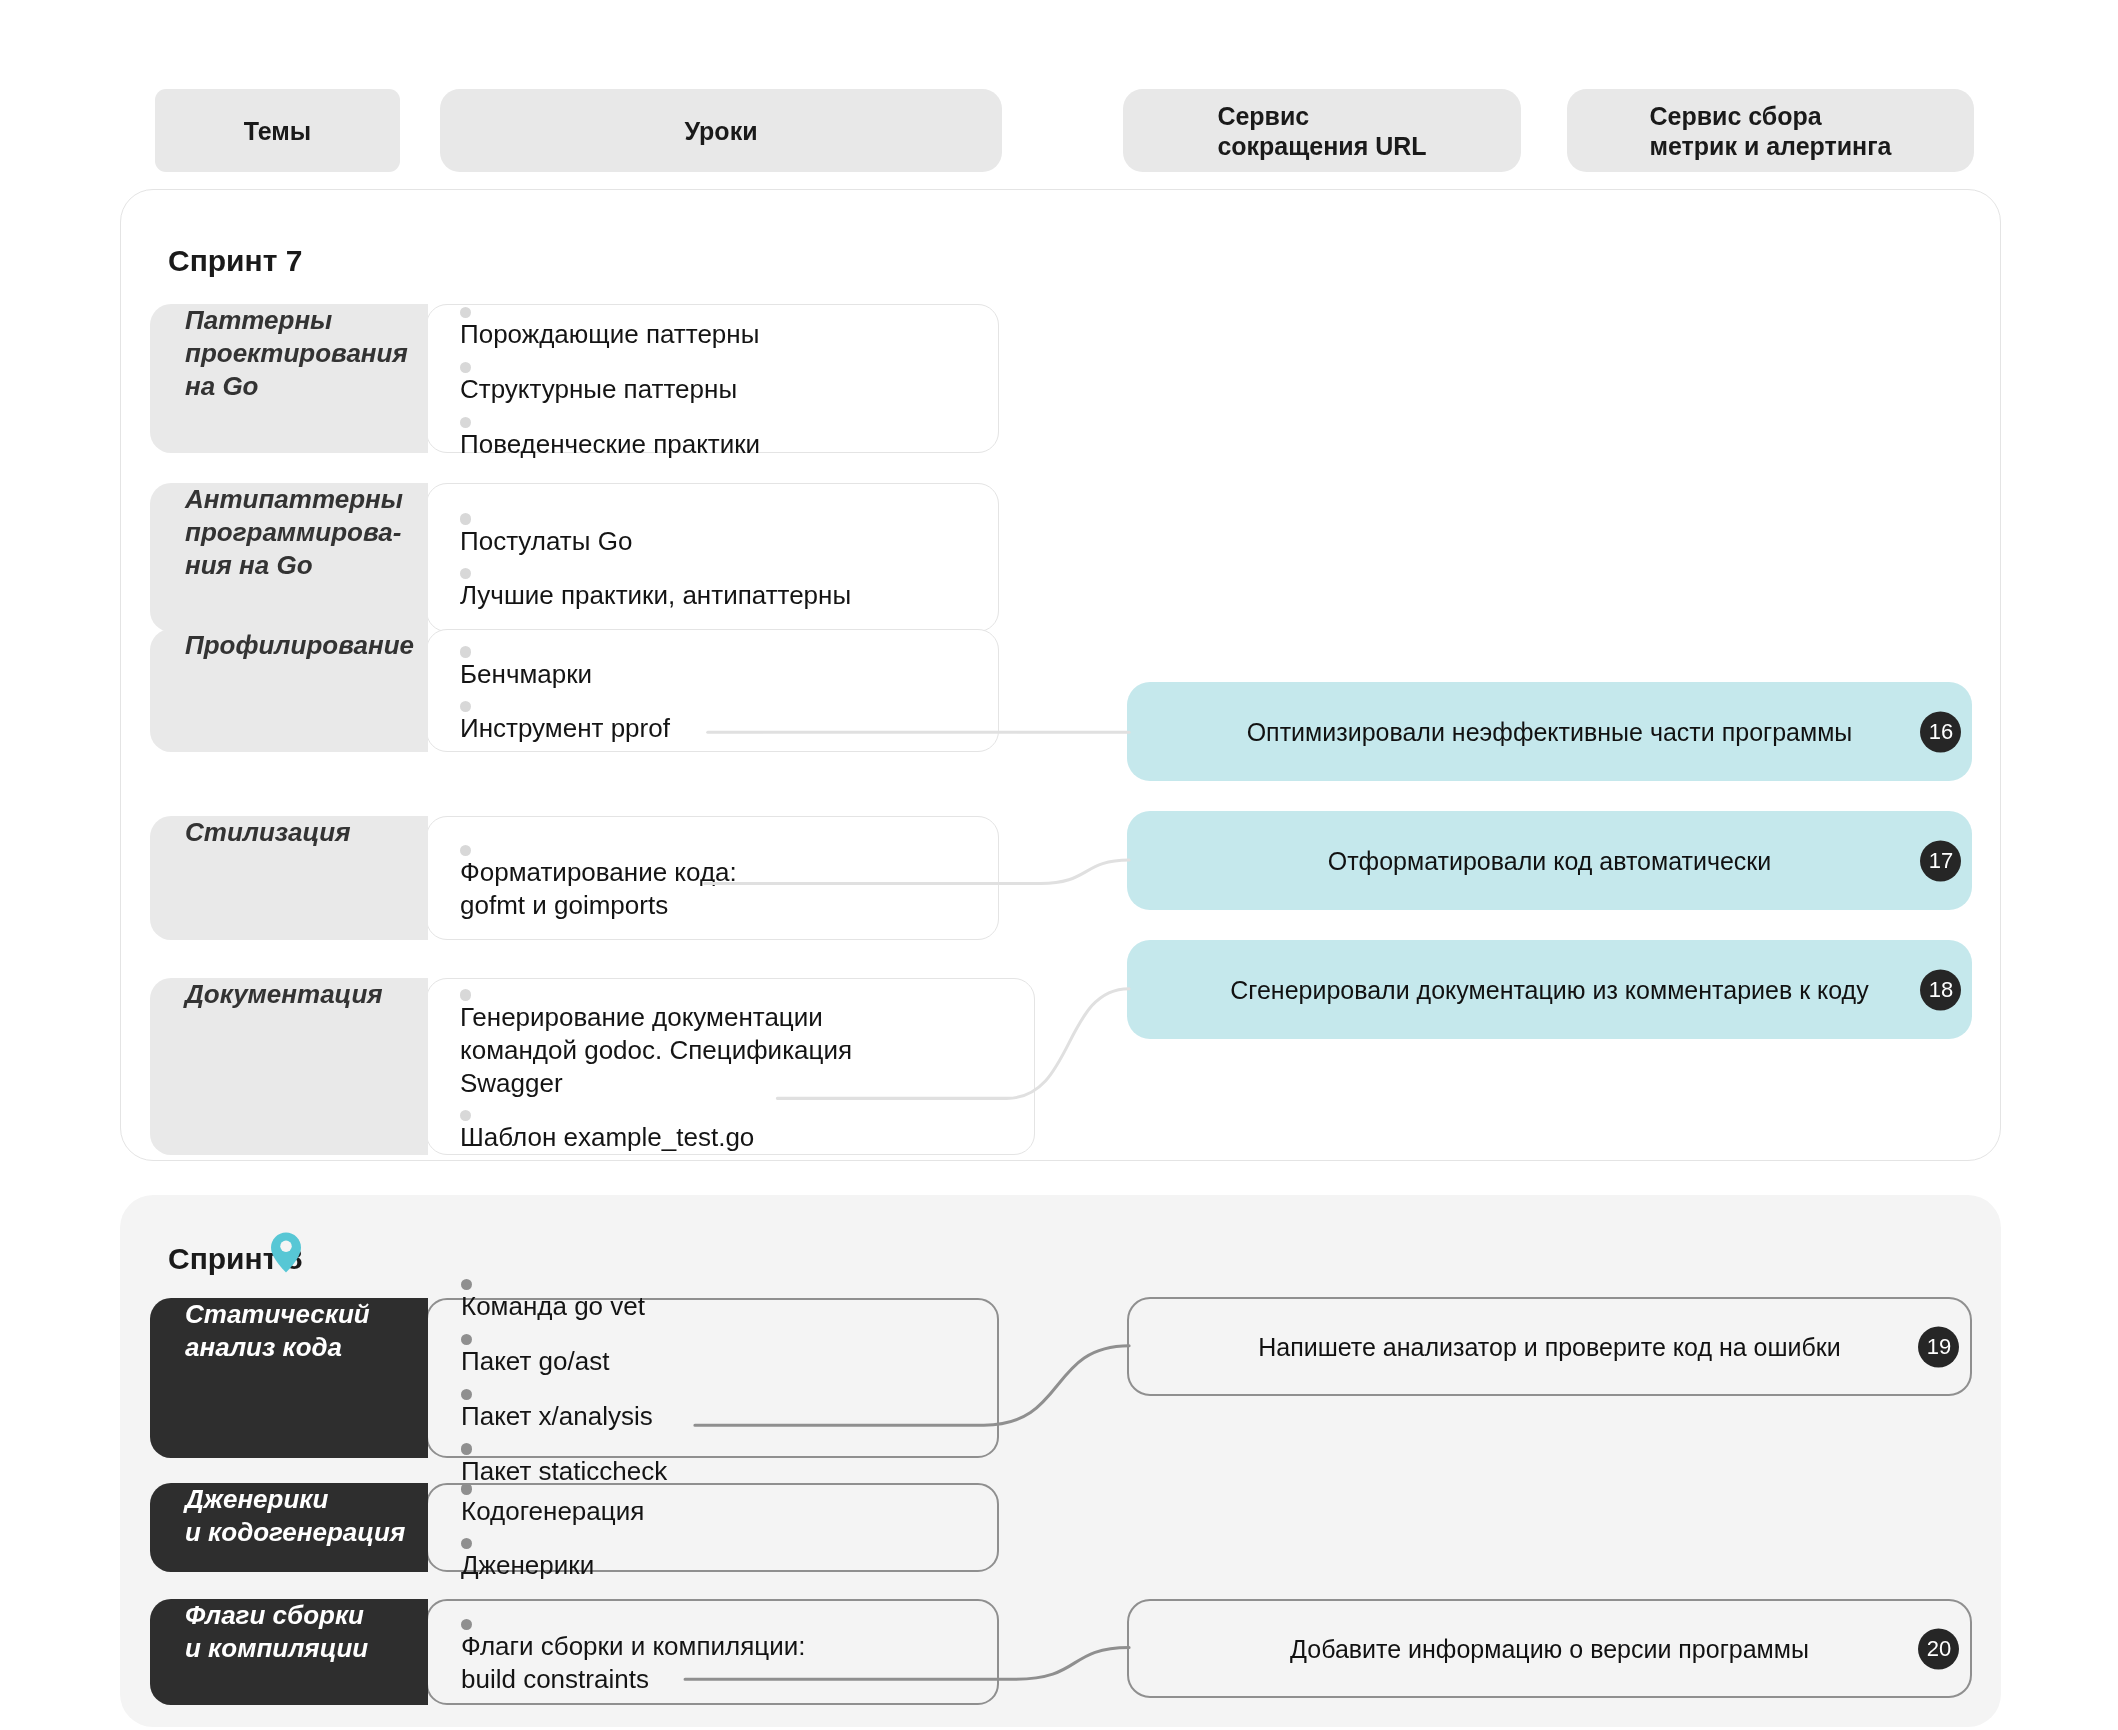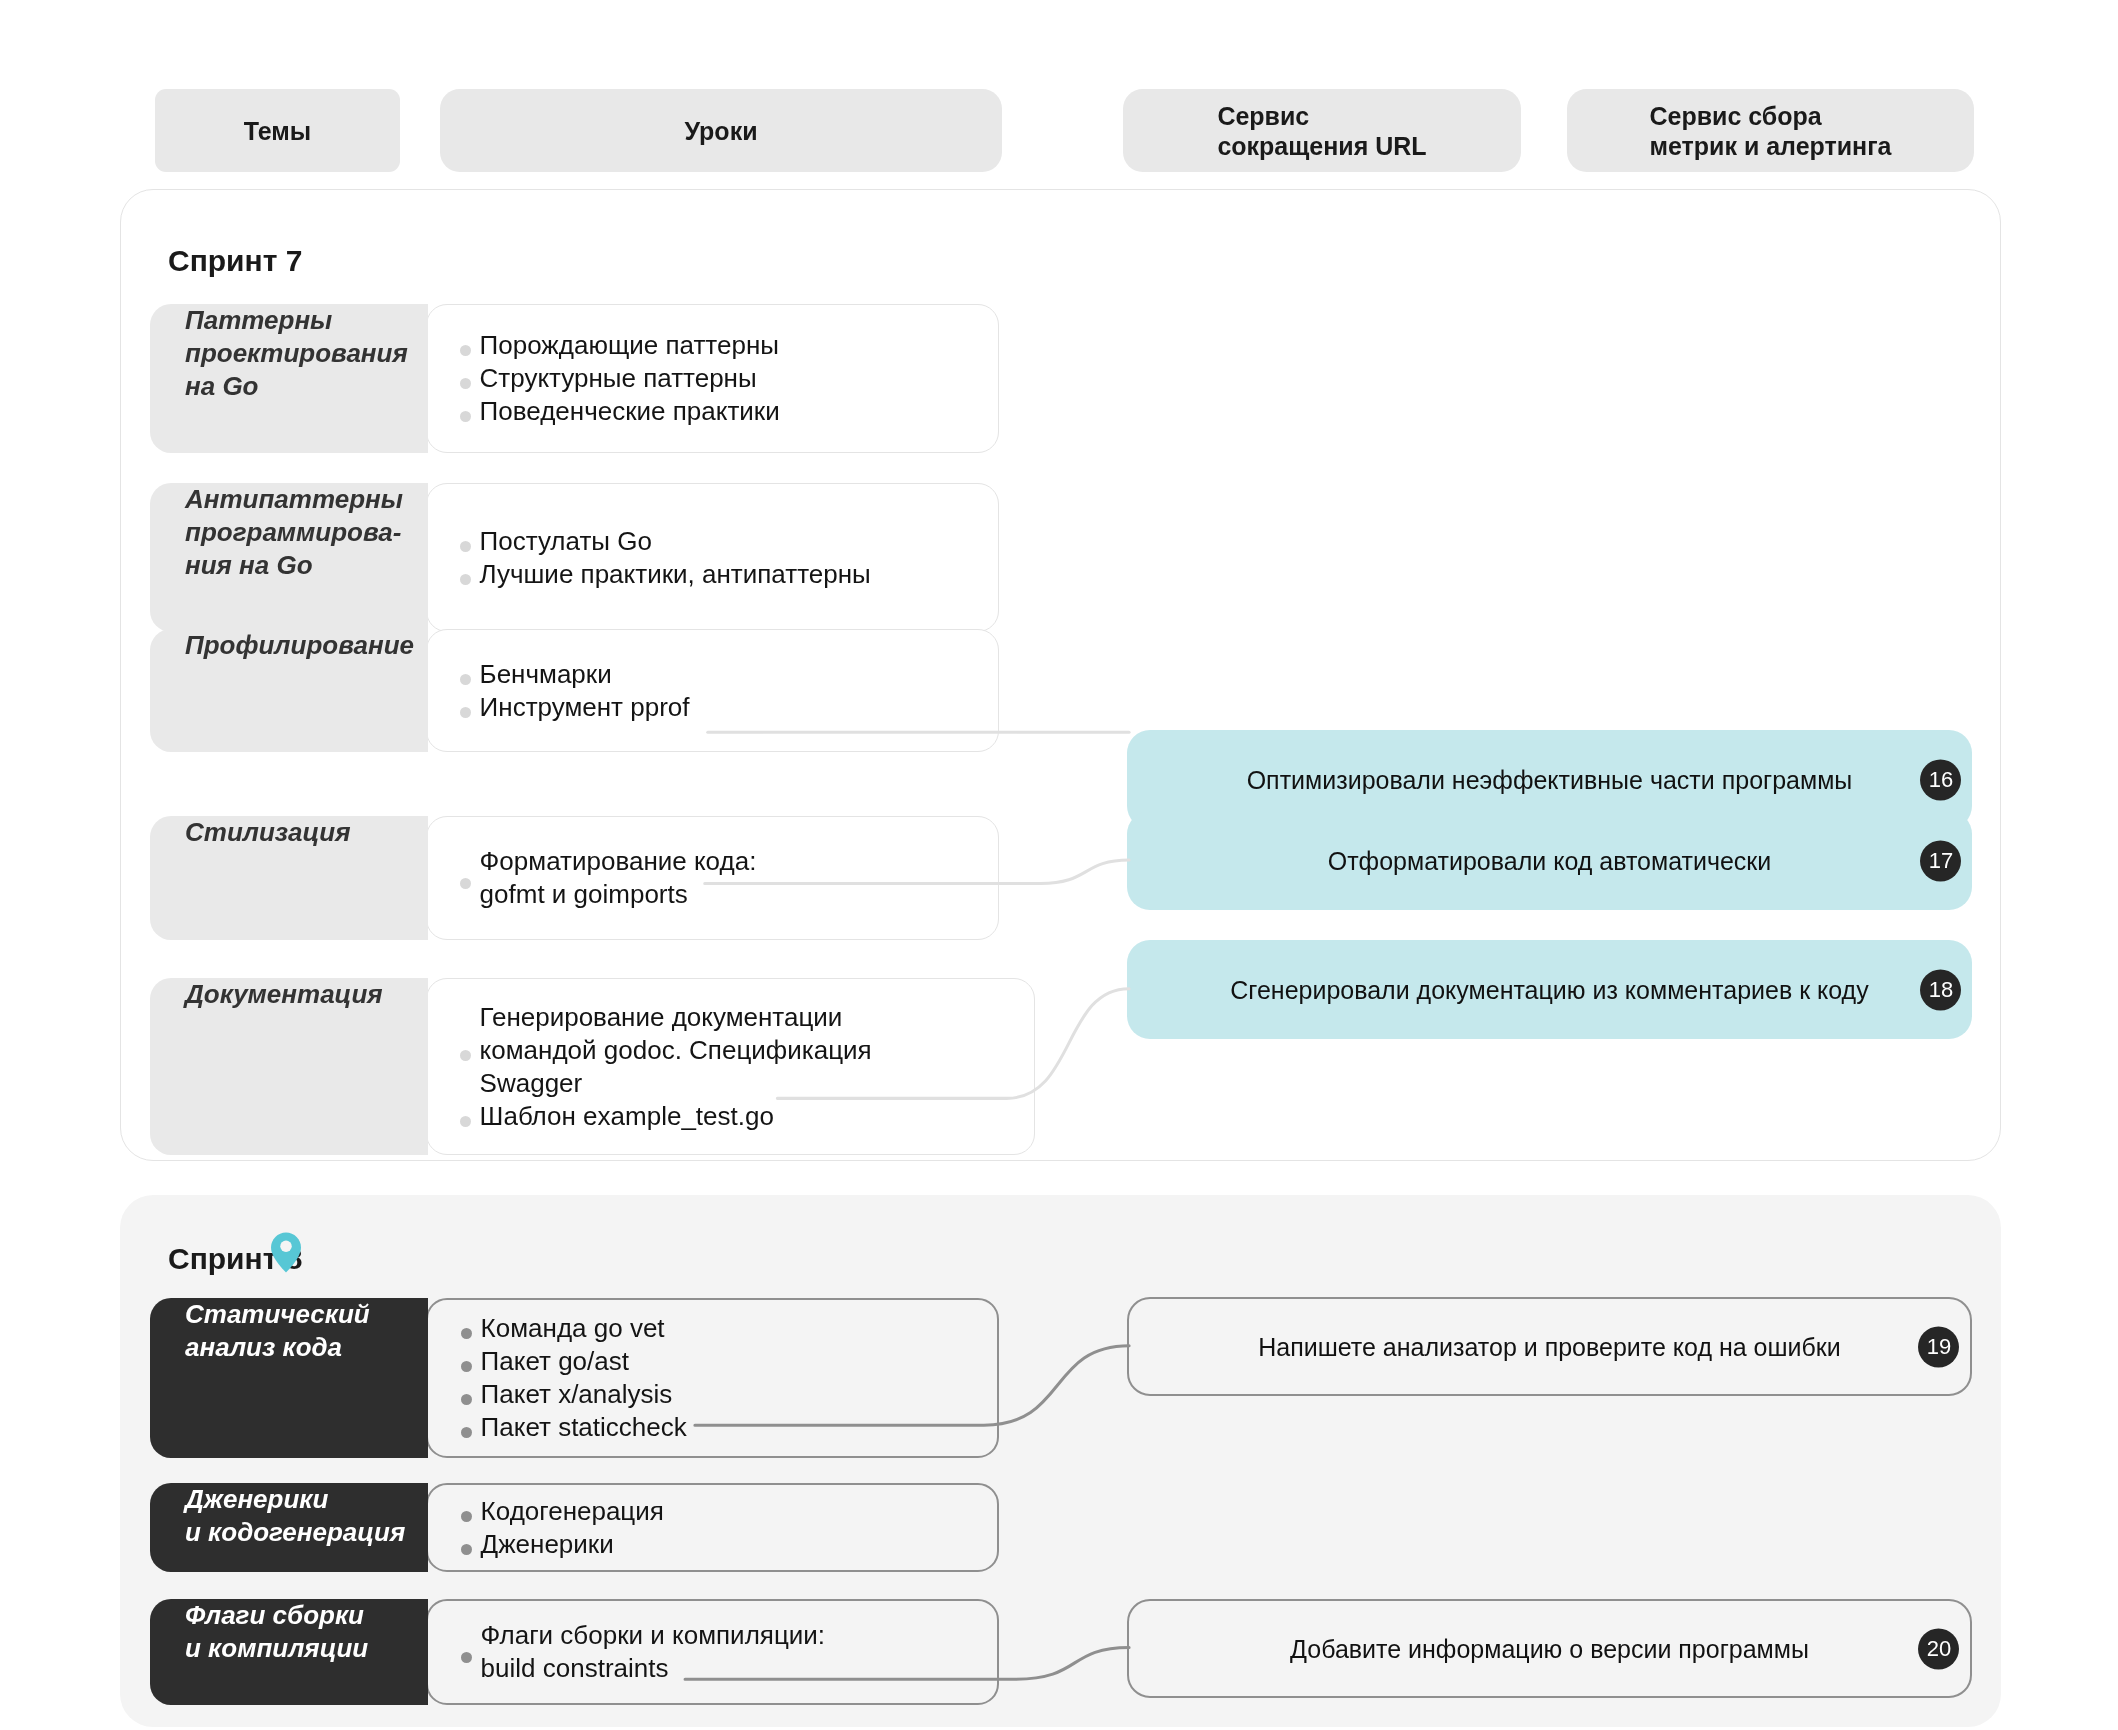--- a/index.html
+++ b/index.html
@@ -24,21 +24,21 @@
   }
   
   .row{position:absolute;left:150px;width:849px;}
   .lessonbox{
     position:absolute;left:276px;right:0;top:0;bottom:0;border-radius:21px;
     box-sizing:border-box;display:flex;flex-direction:column;justify-content:center;
     padding-left:33px;z-index:1;
   }
   .s7 .lessonbox{background:#ffffff;border:1.5px solid #e4e4e4;}
   .s8 .lessonbox{background:#f4f4f4;border:2.3px solid #8f8f8f;}
-  .lesson{display:flex;align-items:center;}
+  .lesson{display:flex;align-items:flex-start;flex-direction:column;}
   .bullet{flex:0 0 11.3px;width:11.3px;height:11.3px;border-radius:50%;margin-top:10.6px;margin-right:8.3px;}
   .s7 .bullet{background:#d8d8d8;}
   .s8 .bullet{background:#8f8f8f;}
   .lesson-text{white-space:pre-line;font-size:26px;line-height:33px;color:#141414;}
   .topiccard{
     position:absolute;left:0;top:0;bottom:0;width:278px;border-radius:21px 0 0 21px;
     display:flex;align-items:flex-start;padding-left:35px;box-sizing:border-box;z-index:2;font-style:italic;
   }
   .s7 .topiccard{background:#e9e9e9;}
   .s8 .topiccard{background:#2e2e2e;}
@@ -167,21 +167,21 @@
       <div class="lesson">
           <span class="bullet"></span>
           <span class="lesson-text">Шаблон example_test.go</span>
         </div>
     </div>
     <div class="topiccard">
         <span class="topic-label">Документация</span>
       </div>
   </div>
 
-  <div class="badge teal" style="top:682px;margin-top:48px;">
+  <div class="badge teal" style="top:682px;">
     <span class="badge-text">Оптимизировали неэффективные части программы</span>
     <span class="badge-num">16</span>
   </div>
   <div class="badge teal" style="top:811px;">
     <span class="badge-text">Отформатировали код автоматически</span>
     <span class="badge-num">17</span>
   </div>
   <div class="badge teal" style="top:940px;">
     <span class="badge-text">Сгенерировали документацию из комментариев к коду</span>
     <span class="badge-num">18</span>

